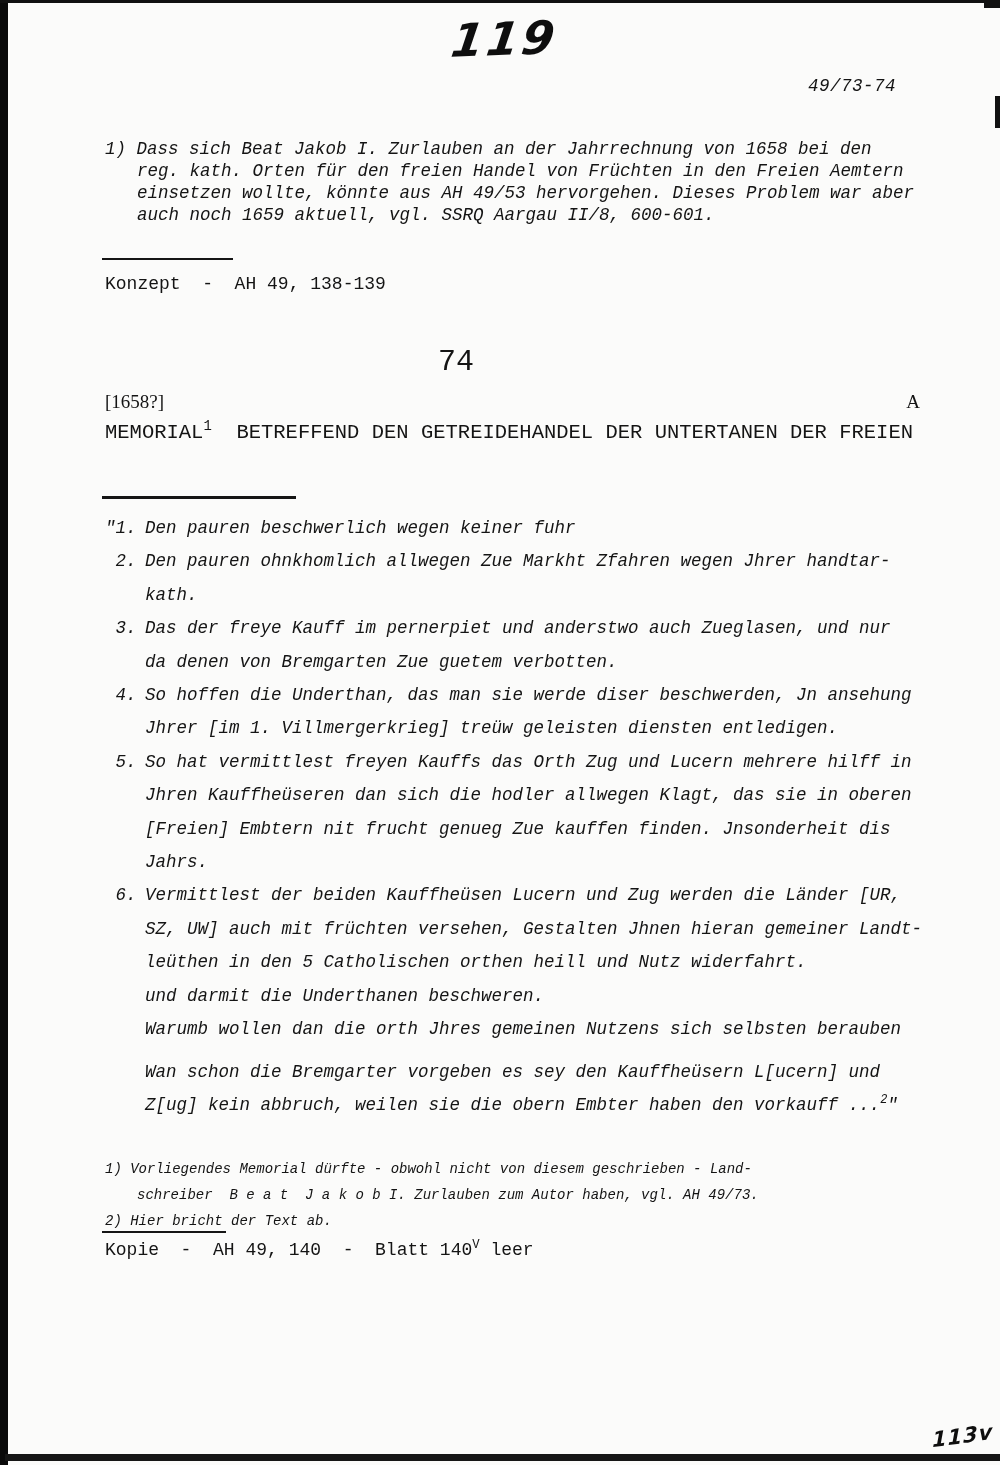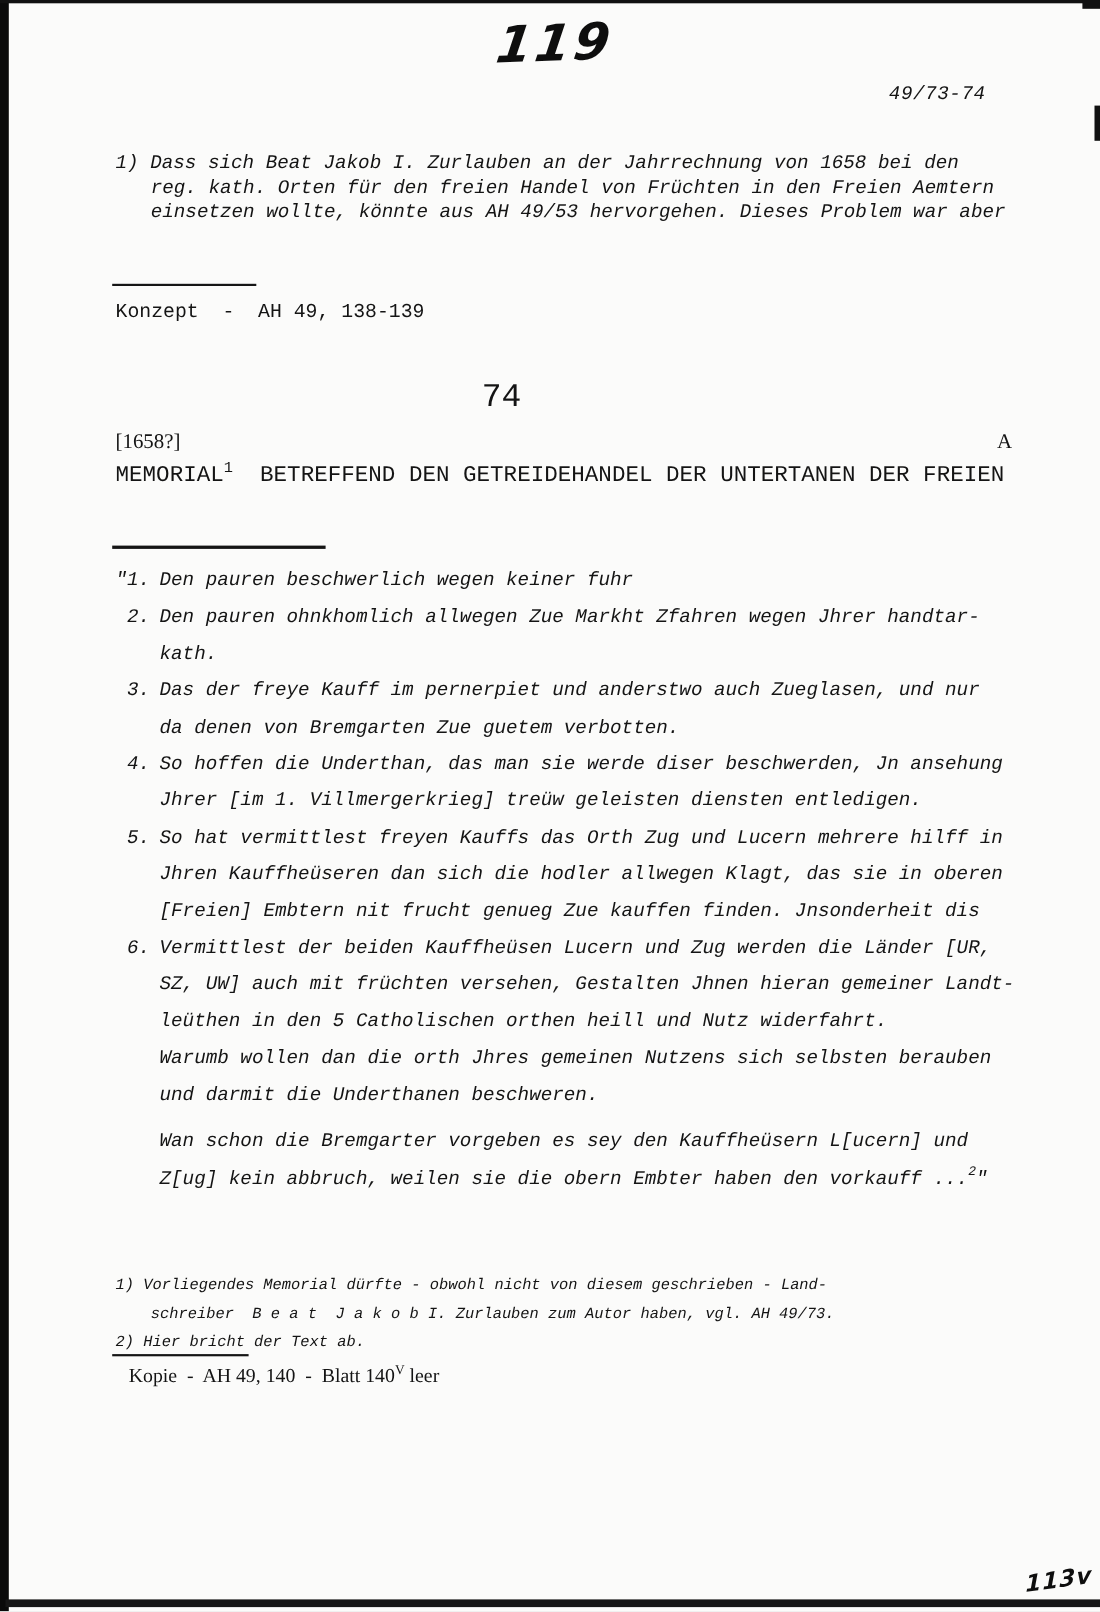--- a/index.html
+++ b/index.html
@@ -79,41 +79,42 @@
   .bmark { width:40px; flex:0 0 40px; white-space:pre; }
   .btext { white-space:pre; }
   .gap-before { margin-top:9px; }
 
   .fn-bottom {
     position:absolute; top:1128px; left:105px; width:860px;
     font-size:14px; font-style:italic; line-height:26px;margin-top:28px;
   }
   .fn-bottom .hang { padding-left:32px; }
 
-  .kopie { position:absolute; top:1240px; left:117px; font-size:18px;font-family:Liberation Serif, serif; }
+  .kopie { position:absolute; top:1240px; left:105px; font-size:18px; }
 </style>
 </head>
 <body>
 
 <div class="page">
 
   <div class="edge-left"></div>
   <div class="edge-top"></div>
   <div class="edge-top-corner"></div>
   <div class="edge-right-tick"></div>
   <div class="edge-bottom"></div>
 
   <div class="hw hw-top">119</div>
 
   <div class="docref pre">49/73-74</div>
 
   <div class="fn-top">
     <div class="pre">1) Dass sich Beat Jakob I. Zurlauben an der Jahrrechnung von 1658 bei den</div>
     <div class="pre hang">reg. kath. Orten für den freien Handel von Früchten in den Freien Aemtern</div>
     <div class="pre hang">einsetzen wollte, könnte aus AH 49/53 hervorgehen. Dieses Problem war aber</div>
+    <div class="pre hang">auch noch 1659 aktuell, vgl. SSRQ Aargau II/8, 600-601.</div>
   </div>
 
   <div class="rule rule1"></div>
   <div class="konzept pre">Konzept  -  AH 49, 138-139</div>
 
   <div class="doc-number">74</div>
 
   <div class="date-line">
     <span class="pre">[1658?]</span>
     <span class="pre">A</span>
@@ -160,38 +161,42 @@
       </div>
     <div class="brow">
         <span class="bmark"></span>
         <span class="btext">Jhren Kauffheüseren dan sich die hodler allwegen Klagt, das sie in oberen</span>
       </div>
     <div class="brow">
         <span class="bmark"></span>
         <span class="btext">[Freien] Embtern nit frucht genueg Zue kauffen finden. Jnsonderheit dis</span>
       </div>
     <div class="brow">
+        <span class="bmark"></span>
+        <span class="btext">Jahrs.</span>
+      </div>
+    <div class="brow">
         <span class="bmark"> 6.</span>
         <span class="btext">Vermittlest der beiden Kauffheüsen Lucern und Zug werden die Länder [UR,</span>
       </div>
     <div class="brow">
         <span class="bmark"></span>
         <span class="btext">SZ, UW] auch mit früchten versehen, Gestalten Jhnen hieran gemeiner Landt-</span>
       </div>
     <div class="brow">
         <span class="bmark"></span>
         <span class="btext">leüthen in den 5 Catholischen orthen heill und Nutz widerfahrt.</span>
       </div>
     <div class="brow">
         <span class="bmark"></span>
+        <span class="btext">und darmit die Underthanen beschweren.</span>
+      </div>
+    <div class="brow">
+        <span class="bmark"></span>
         <span class="btext">Warumb wollen dan die orth Jhres gemeinen Nutzens sich selbsten berauben</span>
-      </div>
-    <div class="brow">
-        <span class="bmark"></span>
-        <span class="btext">und darmit die Underthanen beschweren.</span>
       </div>
     <div class="brow gap-before">
         <span class="bmark"></span>
         <span class="btext">Wan schon die Bremgarter vorgeben es sey den Kauffheüsern L[ucern] und</span>
       </div>
     <div class="brow">
         <span class="bmark"></span>
         <span class="btext"><span>Z[ug] kein abbruch, weilen sie die obern Embter haben den vorkauff ...</span><sup class="fnmark">2</sup><span>"</span></span>
       </div>
   </div>

